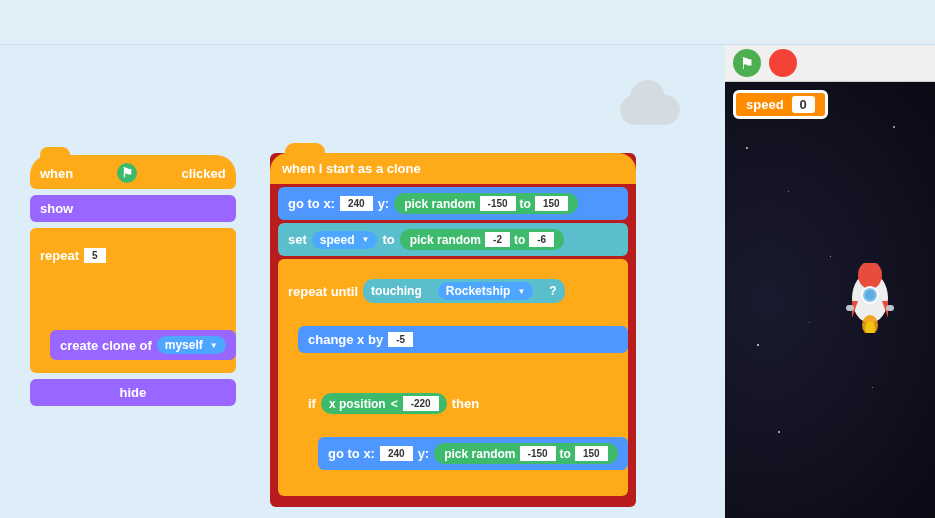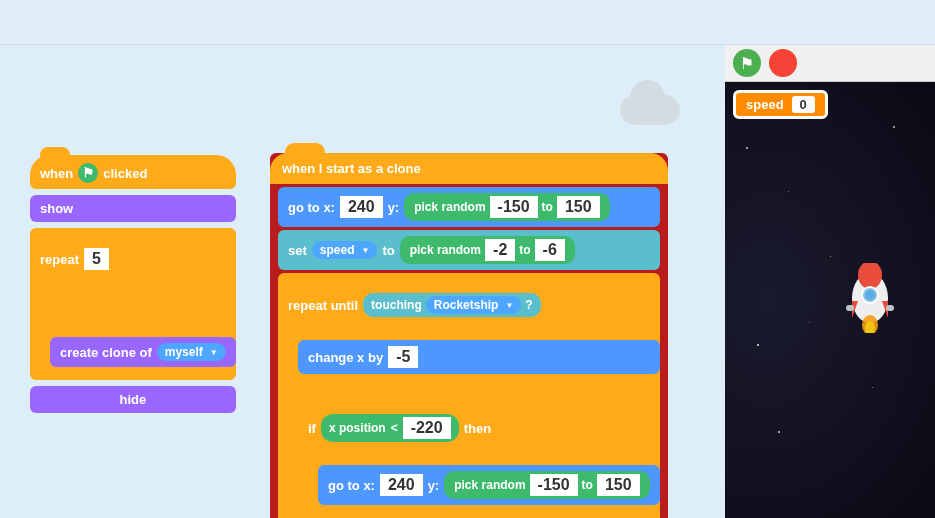--- a/index.html
+++ b/index.html
@@ -168,20 +168,21 @@
       font-weight: bold;
       color: white;
       position: relative;
       cursor: pointer;
       white-space: nowrap;
     }
 
     .block-hat {
       border-radius: 20px 20px 6px 6px;
       padding-top: 10px;
+      justify-content: space-between;
     }
 
     .block-hat::before {
       content: '';
       position: absolute;
       top: -8px;
       left: 10px;
       width: 30px;
       height: 16px;
       background: inherit;
@@ -191,21 +192,21 @@
     .orange { background: #ffab19; }
     .purple { background: #9966ff; }
     .blue-block { background: #4d97ff; }
     .teal { background: #5bbecc; }
 
     .input-oval {
       background: white;
       color: #333;
       border-radius: 0;
       padding: 2px 8px;
-      font-size: 16px;
+      font-size: 10px;
       font-weight: bold;
       display: inline-flex;
       align-items: center;
     }
 
     .input-blue {
       background: #4da6ff;
       color: white;
       border-radius: 10px;
       padding: 2px 8px;
@@ -315,21 +316,21 @@
     }
 
     .touching-oval {
       background: #5bbecc;
       color: white;
       border-radius: 10px;
       padding: 3px 8px;
       font-size: 12px;
       display: inline-flex;
       align-items: center;
-      gap: 4px;
+      gap: 16px;
     }
 
     .lt-oval {
       background: #3dba6c;
       color: white;
       border-radius: 12px;
       padding: 3px 8px;
       font-size: 12px;
       display: inline-flex;
       align-items: center;

